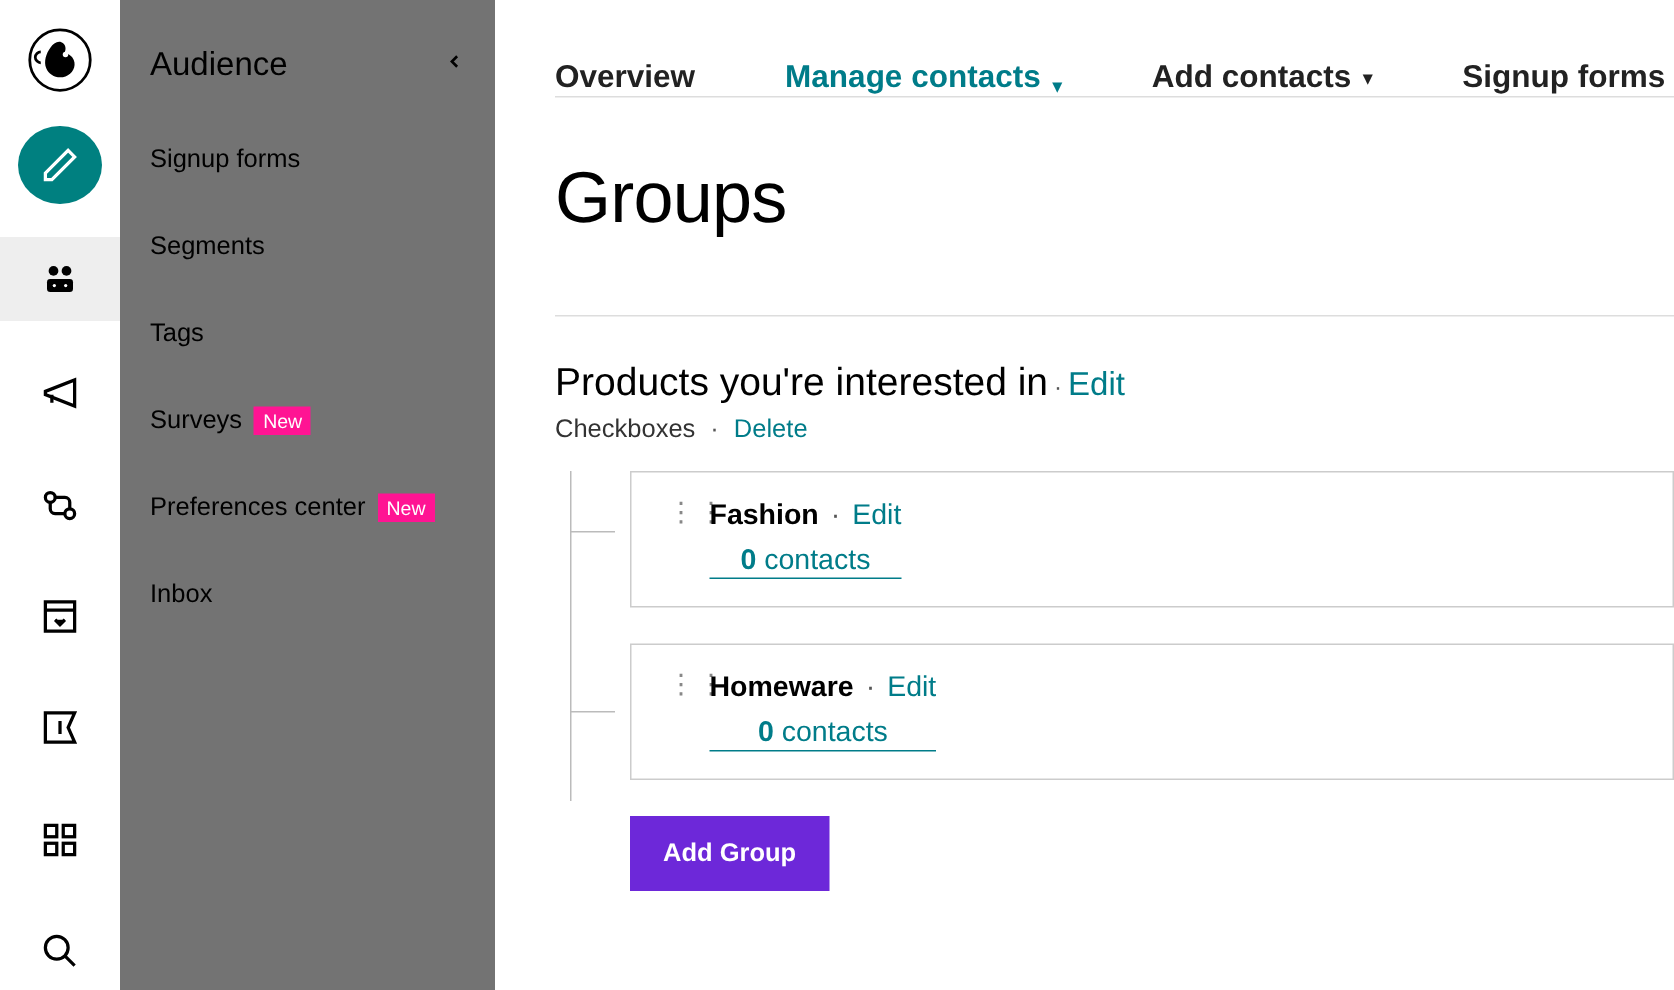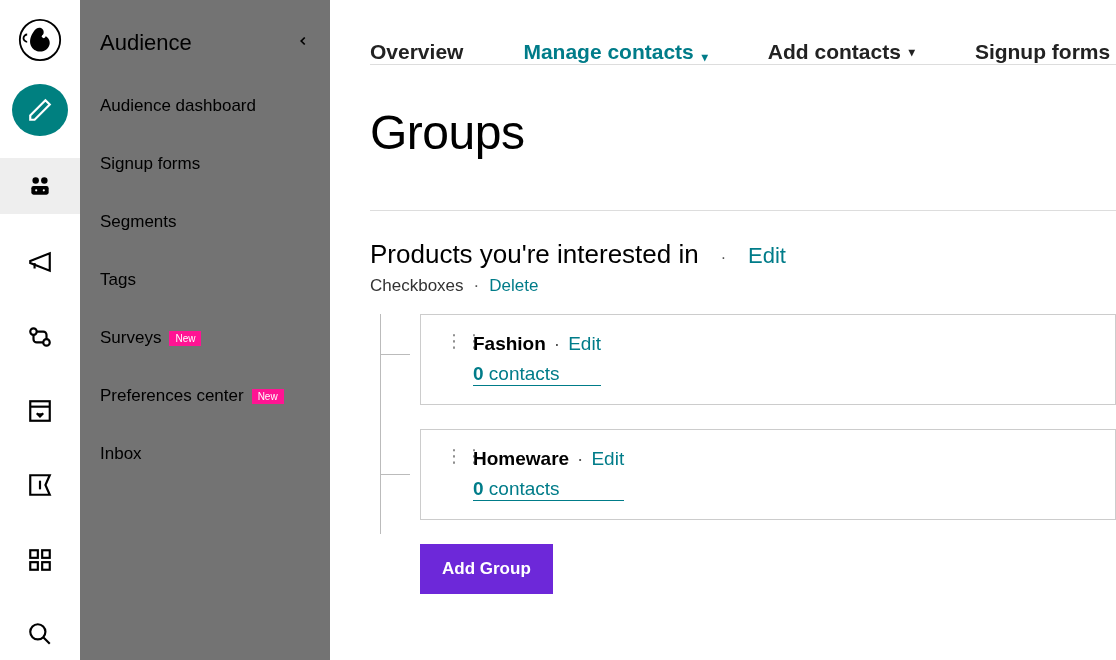--- a/index.html
+++ b/index.html
@@ -9,39 +9,39 @@
 .icon-rail .logo { width: 44px; height: 44px; display:flex; align-items:center; justify-content:center;}
 .rail-btn { width: 56px; height: 56px; display: flex; align-items: center; justify-content: center; border-radius: 50%; cursor: pointer; }
 .rail-btn.active-circle { background: #008080; }
 .rail-btn.active-bg { background: #eee; border-radius: 0; width: 80px; height: 60px; }
 .rail-icon { width: 26px; height: 26px; }
 .sidebar { width: 250px; background: #737373; padding: 30px 20px 47px 20px; }
 .sidebar-header { display: flex; align-items: center; justify-content: space-between; margin-bottom: 40px; cursor:pointer; }
 .sidebar-title { font-size: 22px; font-weight: 500; }
 .sidebar-items { display: flex; flex-direction: column; gap: 38px; }
 .sidebar-item { font-size: 17px; cursor: pointer; display: flex; align-items: center; gap: 8px; }
-.badge-new { background: #ff1493; color: #fff; font-size: 10px; padding: 2px 6px; font-weight: 500; }
+.badge-new { background: #ff1493; color: #fff; font-size: 13px; padding: 2px 6px; font-weight: 500; }
 .main { flex: 1; padding: 40px 0 0 40px; overflow: hidden; }
 .tabs { display: flex; gap: 60px; border-bottom: 1px solid #ddd; }
 .tab { font-size: 21px; font-weight: 600; cursor: pointer; display: flex; align-items: center; gap: 8px; color: #222; }
 .tab.active { color: #007c89; align-items: flex-end; }
 .tab .chev { font-size: 12px; }
 .page-title { font-size: 48px; font-weight: 400; margin: 40px 0 50px 0; letter-spacing: -0.5px; }
 .section-divider { border-top: 1px solid #ddd; margin-bottom: 28px; }
-.category-head { display: flex; align-items: baseline; gap: 22px; }
+.category-head { display: flex; align-items: baseline; gap: 4px; }
 .category-title { font-size: 26px; font-weight: 400; }
 .dot-sep { color: #555; }
 .link-teal { color: #007c89; cursor: pointer; }
 .category-meta { margin-top: 6px; font-size: 17px; color: #333; display:flex; align-items:center; gap:10px;}
 .groups-wrap { margin-left: 10px; margin-top: 18px; position: relative; }
 .tree-line { position: absolute; left: 0; top: 0; bottom: 60px; width: 1px; background: #bbb; }
 .tree-h { position: absolute; width: 30px; height: 1px; background: #bbb; }
 .group-card { margin-left: 40px; border: 1px solid #ccc; padding: 18px 20px 18px 24px; margin-bottom: 24px; display: flex; align-items: flex-start; gap: 18px; }
 .drag-dots { width: 10px; padding-top: 4px; color: #888; font-size: 18px; line-height: 8px; letter-spacing: 2px; cursor: grab; user-select:none;}
-.group-body { display: flex; flex-direction: column; gap: 8px; }
+.group-body { display: flex; flex-direction: column; gap: 8px; text-align: center; }
 .group-name-row { display: flex; align-items: baseline; gap: 8px; font-size: 19px; }
 .group-name { font-weight: 700; }
 .contacts-link { color: #007c89; font-size: 19px; border-bottom: 1px solid #007c89; cursor: pointer; }
 .contacts-link b { font-weight: 700; }
 .add-group-btn { margin-left: 40px; background: #6d28d9; color: #fff; border: none; padding: 15px 22px; font-size: 17px; font-weight: 600; cursor: pointer; }
 </style>
 </head>
 <body>
 
 <div class="app">
@@ -111,23 +111,20 @@
   </div>
 
   <div class="sidebar">
     <div class="sidebar-header">
       <span class="sidebar-title">Audience</span>
       <span><svg width="14" height="14" viewBox="0 0 24 24" fill="none" stroke="#000" stroke-width="3">
             <path d="M15 18l-6-6 6-6"></path>
           </svg></span>
     </div>
     <div class="sidebar-items">
-      <div class="sidebar-item">
-          <span>Audience dashboard</span>
-        </div>
       <div class="sidebar-item">
           <span>Signup forms</span>
         </div>
       <div class="sidebar-item">
           <span>Segments</span>
         </div>
       <div class="sidebar-item">
           <span>Tags</span>
         </div>
       <div class="sidebar-item">

